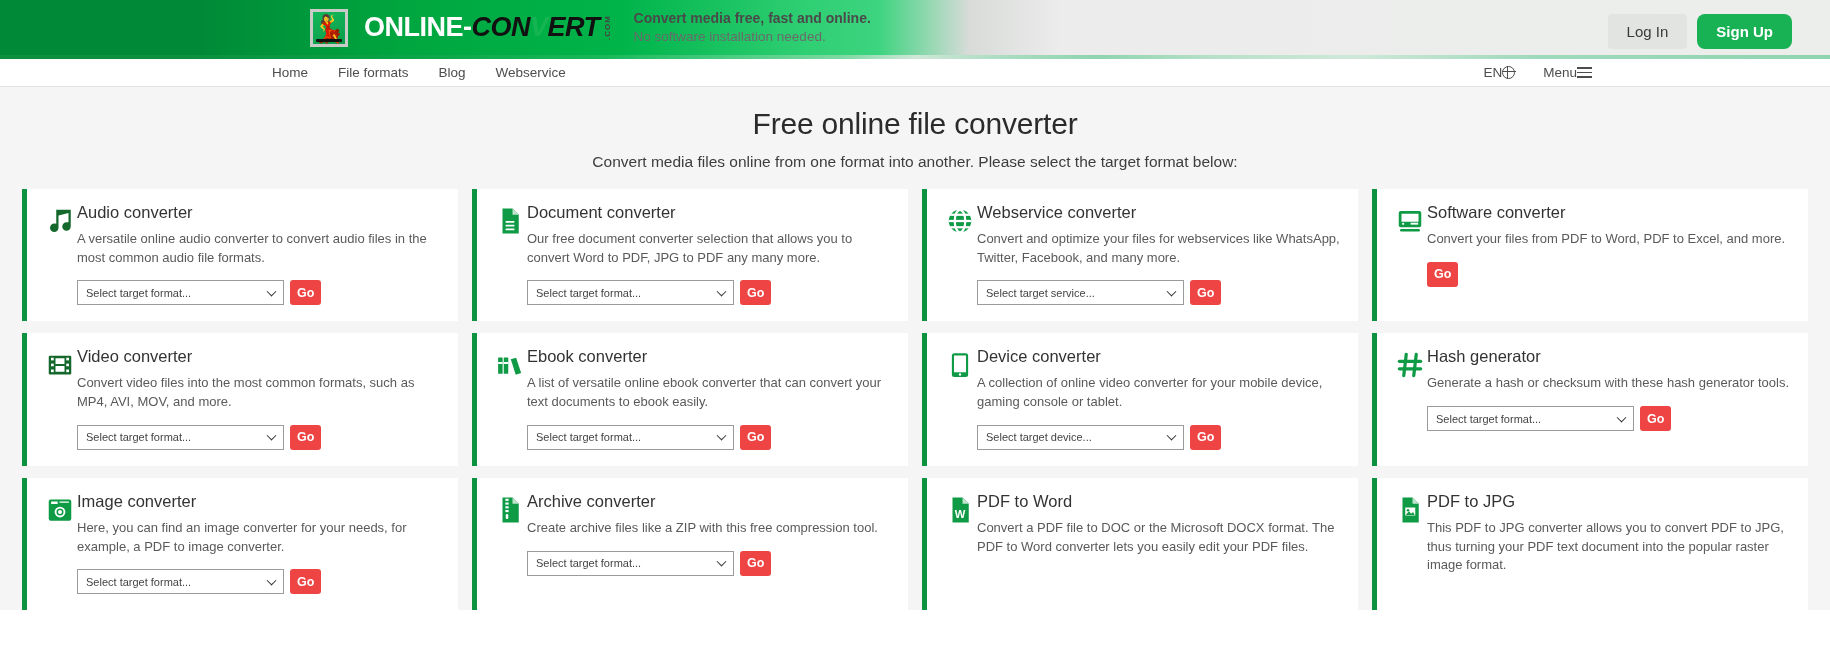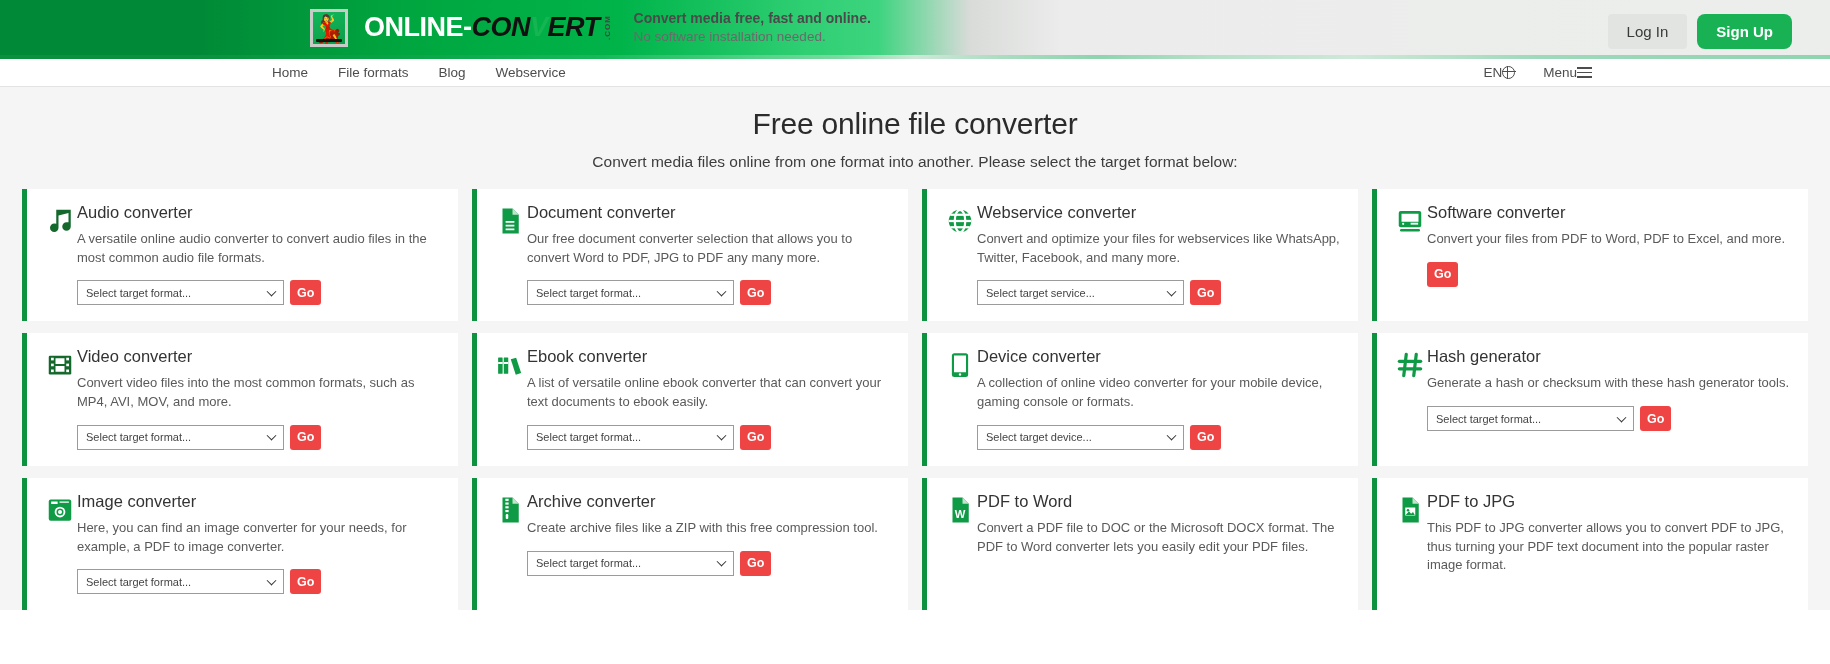--- a/index.html
+++ b/index.html
@@ -395,21 +395,21 @@
       <div class="card">
         <div class="card-icon">
           <svg width="30" height="30" viewBox="0 0 24 24" fill="currentColor">
             <rect x="5.5" y="2.5" width="13" height="19" rx="2"></rect>
             <rect x="7.2" y="4.4" width="9.6" height="13.4" fill="#fff"></rect>
             <circle cx="12" cy="19.6" r="0.95" fill="#fff"></circle>
           </svg>
         </div>
         <div class="card-body">
           <div class="card-title">Device converter</div>
-          <div class="card-desc">A collection of online video converter for your mobile device, gaming console or formats.</div>
+          <div class="card-desc">A collection of online video converter for your mobile device, gaming console or tablet.</div>
           <div class="card-controls">
             <div class="select-box">
               <span>Select target device...</span>
               <span class="caret"></span>
             </div>
             <button class="go-btn">Go</button>
           </div>
         </div>
       </div>
       <div class="card">

